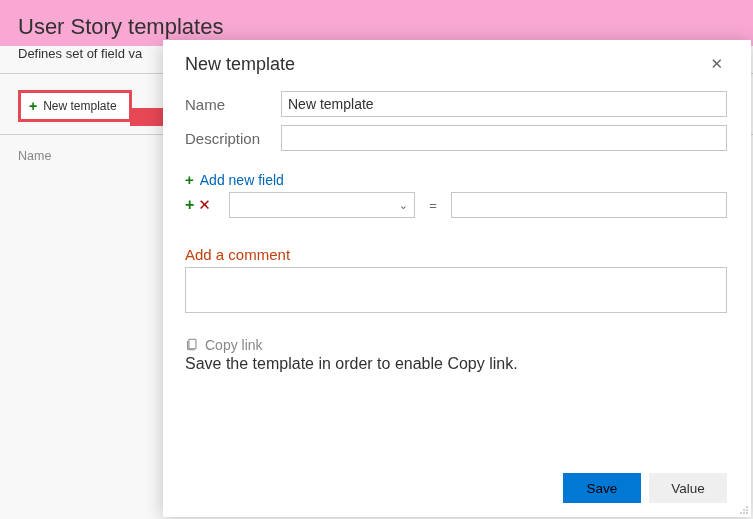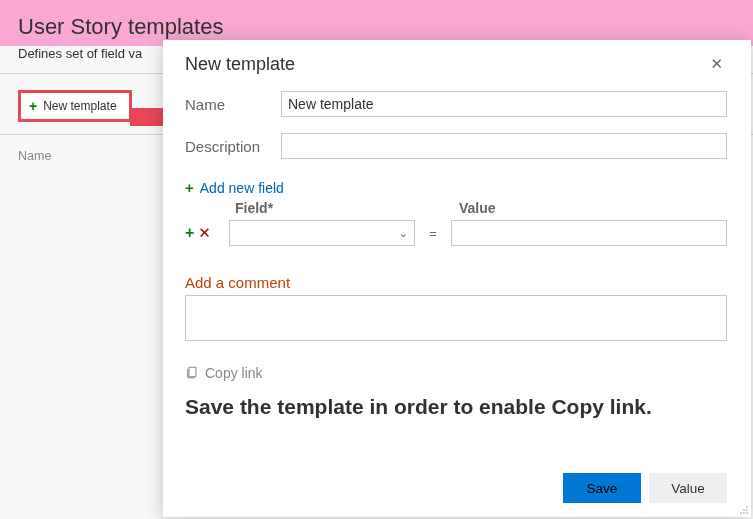--- a/index.html
+++ b/index.html
@@ -229,24 +229,23 @@
     .copy-link-row {
       display: flex;
       align-items: flex-start;
       gap: 6px;
       margin-top: 24px;
       color: #888;
       font-size: 14px;
     }
     .copy-link-row svg { width: 14px; height: 14px; }
     .copy-hint {
-      font-size: 21px;
-      color: #323130;
-      margin-top: 14px;
-      font-weight: bold;
+      font-size: 16px;
+      color: #323130;
+      margin-top: 2px;
     }
     .dialog-footer {
       margin-top: auto;
       display: flex;
       justify-content: flex-end;
       gap: 8px;
       padding-top: 16px;
     }
     .btn {
       min-width: 78px;
@@ -293,34 +292,30 @@
   <div class="dialog-header">
     <div class="dialog-title">New template</div>
     <div class="close-x">✕</div>
   </div>
 
   <div class="form-row">
     <div class="lbl">Name</div>
     <input class="text-input" type="text" value="New template" style="">
   </div>
 
-  <div class="form-row" style="">
+  <div class="form-row" style="margin-top:8px;">
     <div class="lbl">Description</div>
     <input class="text-input" type="text" value="" style="">
   </div>
 
   <div class="add-field-link">
     <span class="plus2">+</span>
     <span>Add new field</span>
   </div>
 
-  <div class="fields-header">
-    <div class="fh-field">Field*</div>
-    <div class="fh-value">Value</div>
-  </div>
 
   <div class="field-row">
     <div class="fr-controls">
       <span class="fr-add">+</span>
       <span class="fr-del">✕</span>
     </div>
     <div class="combo">
       <span class="chev">⌄</span>
     </div>
     <div class="eq">=</div>

